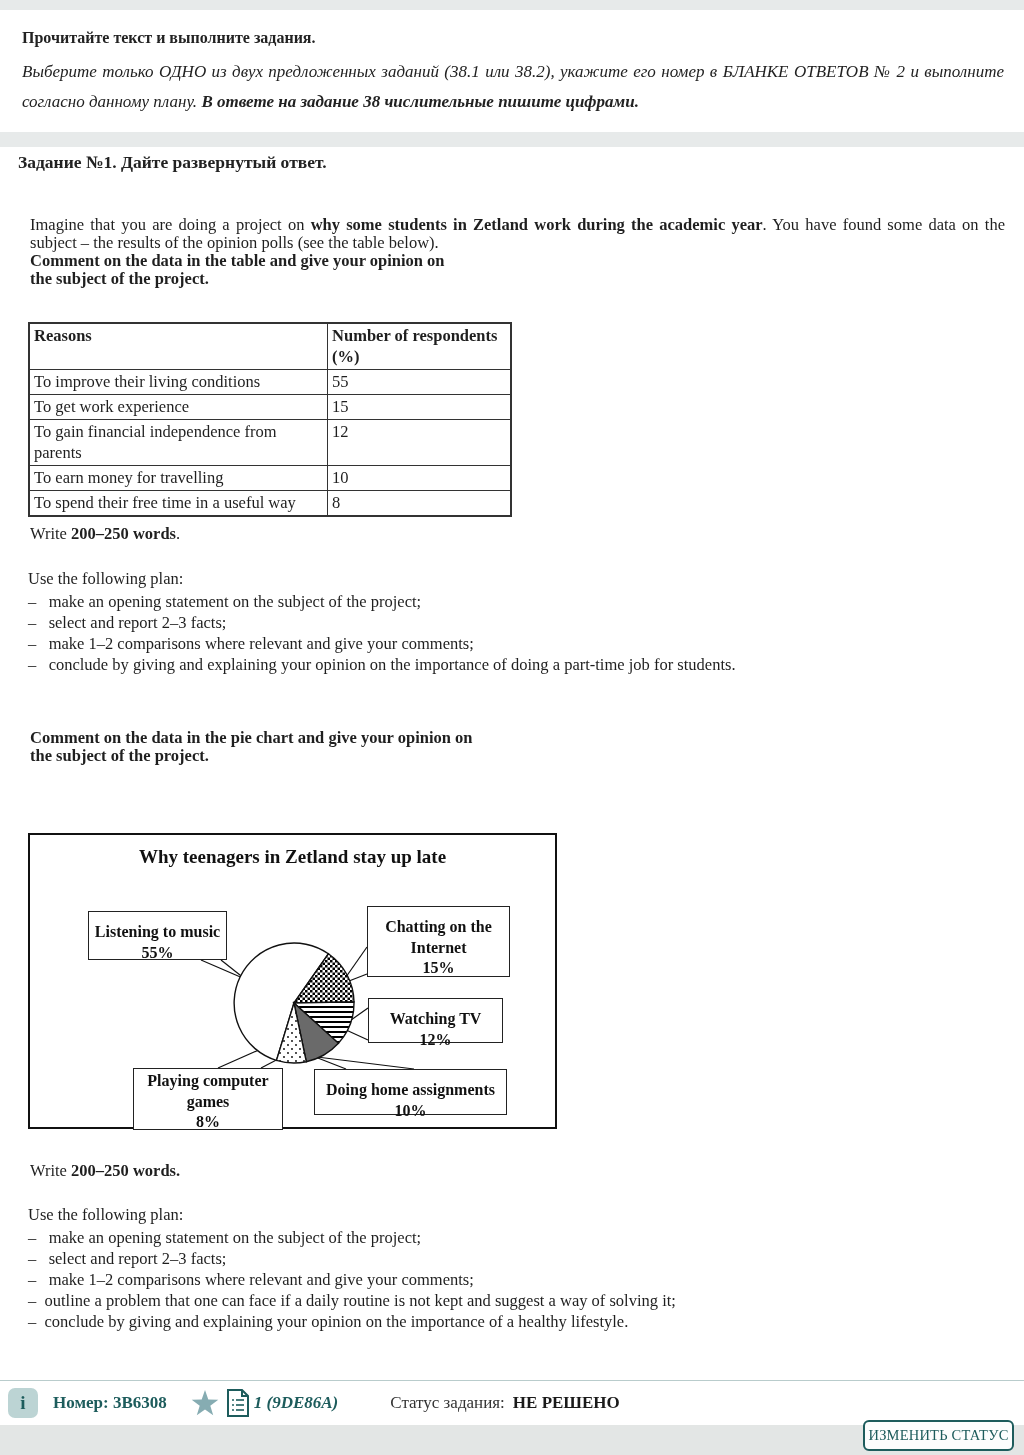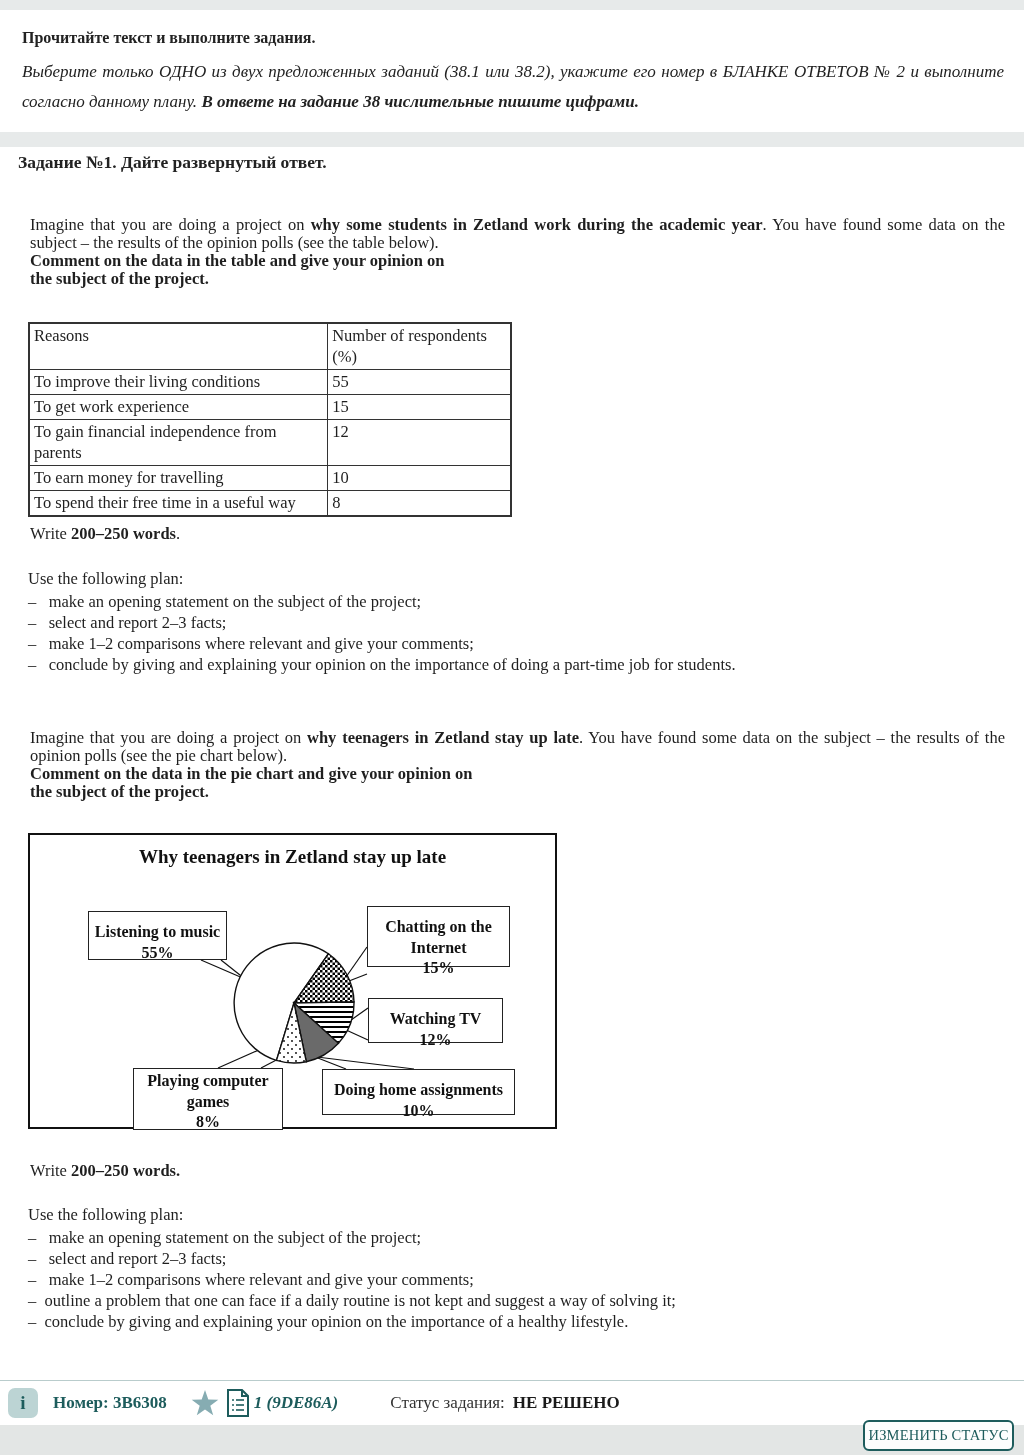--- a/index.html
+++ b/index.html
@@ -14,40 +14,40 @@
   .seg-bold-italic { font-style:italic; font-weight:bold; }
   .h2 { position:absolute; top:152px; left:18px; font-size:17.5px; font-weight:bold; color:#222; }
   .para-block { position:absolute; left:30px; width:975px; font-size:16.5px; line-height:18px; }
   .para-block .just { text-align:justify; }
   .b { font-weight:bold; }
   #t1-block { top:216px; }
   #t2-block { top:729px; }
   table.datatable { position:absolute; top:322px; left:28px; width:484px; border-collapse:collapse; }
   table.datatable th, table.datatable td { border:1px solid #333; font-size:16.5px; line-height:21px; padding:1px 3px 2px 4px; vertical-align:top; text-align:left; font-weight:normal; }
   table.datatable { border:2px solid #333; }
-  table.datatable th { font-weight:normal; }
+  table.datatable th { font-weight:bold; }
   td.reason-cell { width:300px; text-align:justify; }
   td.value-cell, th.value-col { width:184px; }
   .write-line { position:absolute; left:30px; font-size:16.5px; }
   #write1 { top:524px; }
   #write2 { top:1161px; }
   .plan { position:absolute; left:28px; width:990px; font-size:16.5px; }
   #plan1 { top:567px; }
   #plan2 { top:1203px; }
   .plan-title { line-height:24px; margin-bottom:1px; }
   .plan-item { line-height:20.9px; white-space:pre-wrap; }
   .chartbox { position:absolute; top:833px; left:28px; width:529px; height:296px; border:2.5px solid #111; background:#fff; }
   .chart-title { position:absolute; top:11px; left:0; width:100%; text-align:center; font-size:19px; font-weight:bold; color:#111; }
   .pie-svg { position:absolute; top:0; left:0; }
   .lblbox { position:absolute; border:1.5px solid #222; background:#fff; text-align:center; font-size:16px; font-weight:bold; line-height:20.5px; color:#111; padding-top:10px; }
   #lbl-listening { left:58px;  top:76px;  width:139px; height:49px; }
-  #lbl-chatting  { left:337px; top:71px;  width:143px; height:61px; }
+  #lbl-chatting  { left:337px; top:71px;  width:143px; height:71px; }
   #lbl-watching  { left:338px; top:163px; width:135px; height:45px; }
   #lbl-games     { left:103px; top:233px; width:150px; height:62px; padding-top:2px; }
-  #lbl-home      { left:292px; top:234px; width:193px; height:46px; }
+  #lbl-home      { left:284px; top:234px; width:193px; height:46px; }
   .footer-line { position:absolute; top:1380px; left:0; width:1024px; height:1px; background:#b9cccc; }
   .footer-row { position:absolute; top:1381px; left:0; width:1024px; height:44px; background:#fff; display:flex; align-items:center; }
   .info-badge { margin-left:8px; width:30px; height:30px; border-radius:7px; background:#bcd4d4; color:#1d5c5c; font-size:19px; font-weight:bold; display:flex; align-items:center; justify-content:center; }
   .teal-bold { color:#1d5c5c; font-weight:bold; font-size:17px; }
   .num-label { margin-left:15px; }
   .star-svg { margin-left:23px; }
   .doc-svg { margin-left:6px; }
   .attempt-label { margin-left:4px;font-style:italic; }
   .status-label { margin-left:52px; font-size:17px; color:#333; }
   .status-value { margin-left:8px; font-size:17px; font-weight:bold; color:#1a1a1a; }
@@ -111,21 +111,20 @@
 
   <div class="plan" id="plan1">
     <div class="plan-title">Use the following plan:</div>
     <div class="plan-item">–   make an opening statement on the subject of the project;</div>
     <div class="plan-item">–   select and report 2–3 facts;</div>
     <div class="plan-item">–   make 1–2 comparisons where relevant and give your comments;</div>
     <div class="plan-item">–   conclude by giving and explaining your opinion on the importance of doing a part-time job for students.</div>
   </div>
 
   <div class="para-block" id="t2-block">
-    <div class="just"><span>Imagine that you are doing a project on </span><span class="b">why teenagers in Zetland stay up late</span><span>. You have found some data on the subject – the results of the opinion polls (see the pie chart below).</span></div>
     <div class="b">Comment on the data in the pie chart and give your opinion on</div>
     <div class="b">the subject of the project.</div>
   </div>
 
   <div class="chartbox">
     <svg class="pie-svg" width="529" height="296" viewBox="0 0 529 296">
       <defs>
         <pattern id="pat-checker" patternUnits="userSpaceOnUse" width="5" height="5">
           <rect width="5" height="5" fill="#ffffff"></rect>
           <rect width="2.5" height="2.5" fill="#000000"></rect>

